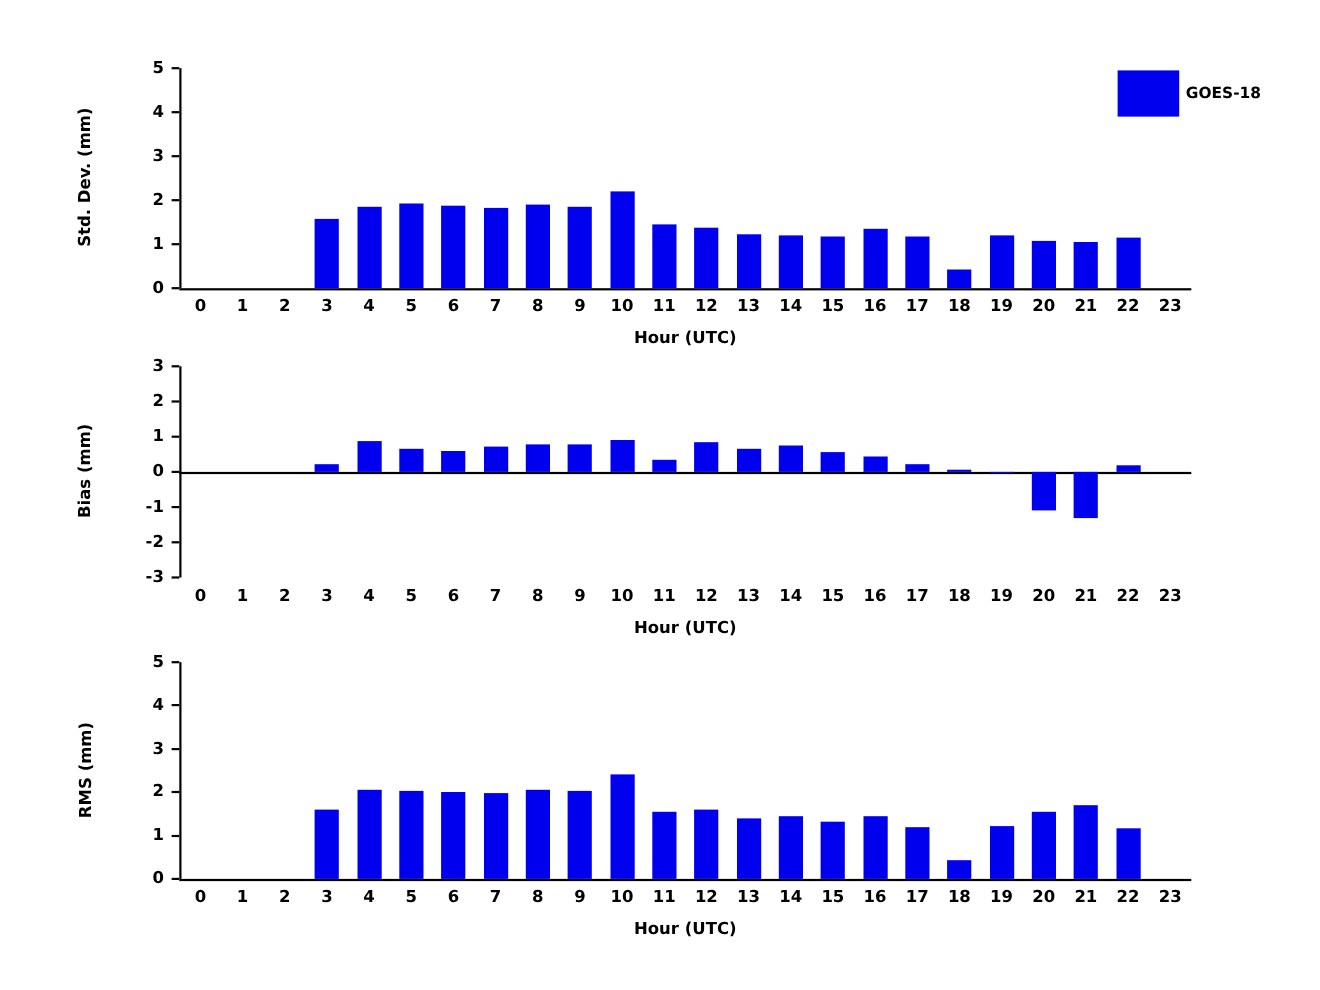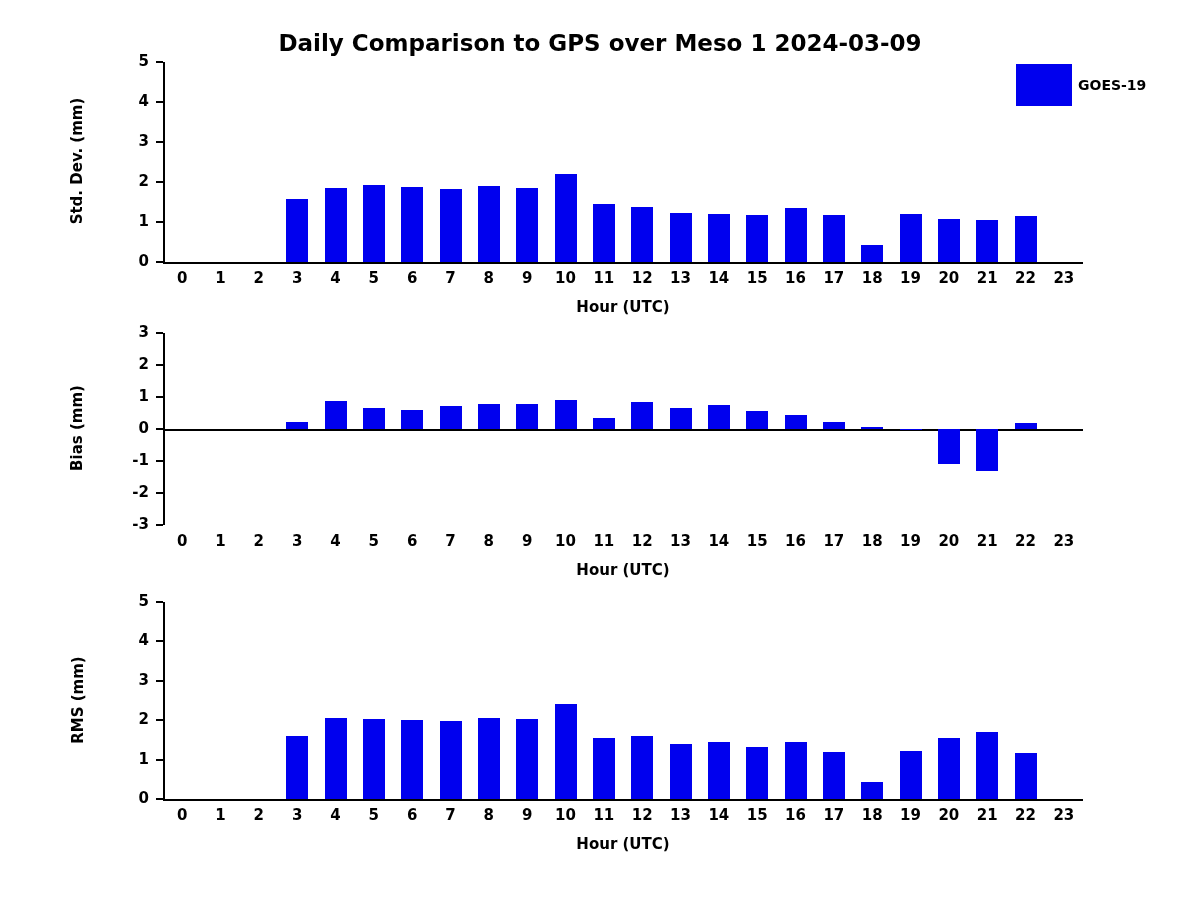--- a/index.html
+++ b/index.html
@@ -94,25 +94,24 @@
   .bar {
     position: absolute;
     background: #0000ee;
   }
 </style>
 </head>
 <body>
 
 <div id="figure">
 
-  <div class="fig-title">Daily Comparison to GPS over Meso 1 2024-03-09</div>
 
   <div class="legend">
     <div class="legend-swatch"></div>
-    <div class="legend-label">GOES-19</div>
+    <div class="legend-label">GOES-18</div>
   </div>
 
   <div class="panel" id="panel-0">
       <div class="axis-line" style="left: 163px; top: 62px; width: 2px; height: 200px;"></div>
       <div class="axis-line" style="left: 163px; top: 262px; width: 920px; height: 2px;"></div>
       <div class="tickmark" style="left: 156px; top: 261px; width: 7px; height: 2px;"></div>
       <div class="ytick" style="left: 93px; top: 252px; width: 56px;">0</div>
       <div class="tickmark" style="left: 156px; top: 221px; width: 7px; height: 2px;"></div>
       <div class="ytick" style="left: 93px; top: 212px; width: 56px;">1</div>
       <div class="tickmark" style="left: 156px; top: 181px; width: 7px; height: 2px;"></div>

